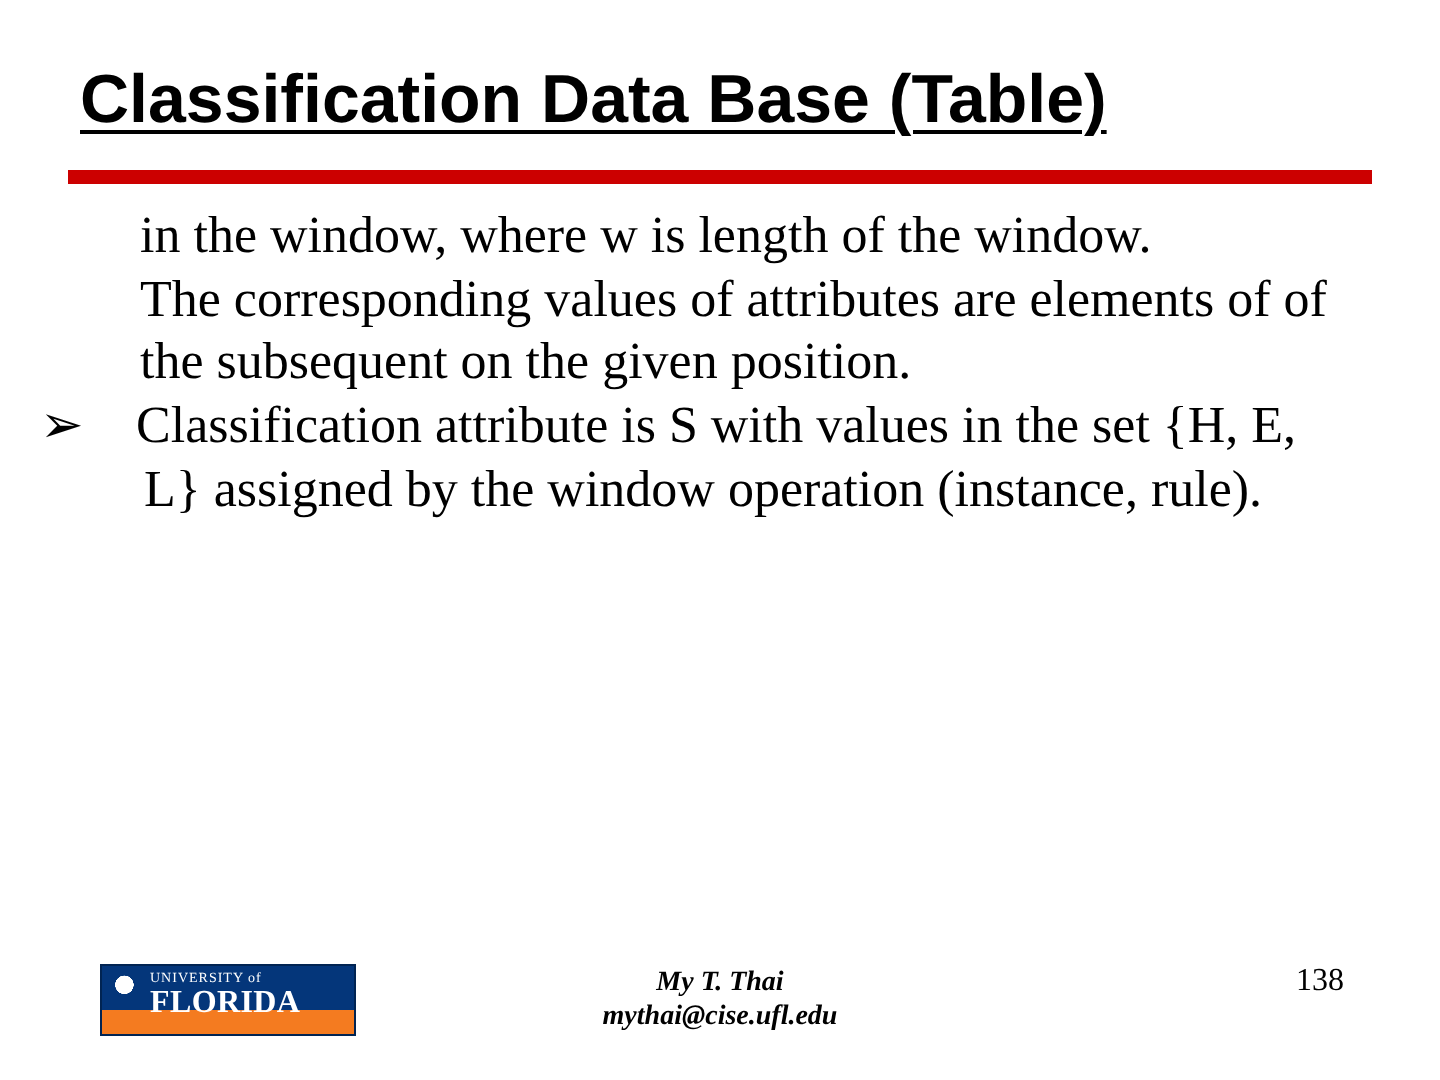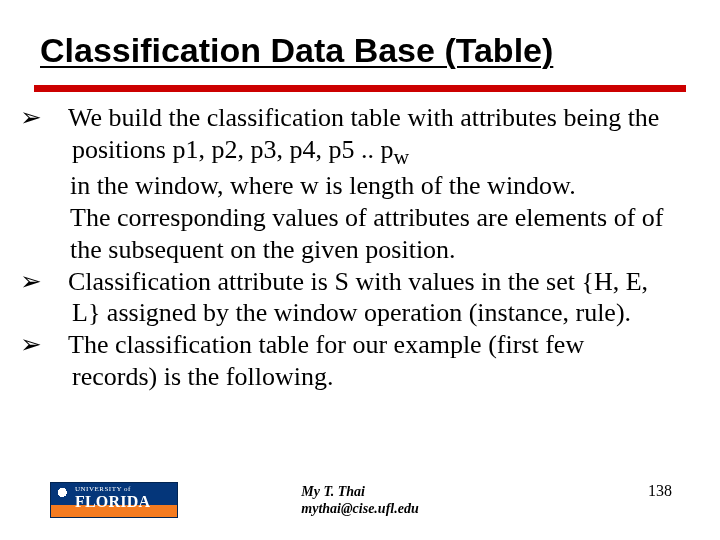--- a/index.html
+++ b/index.html
@@ -107,20 +107,21 @@
     font-weight: 700;
     font-size: 16px;
     color: #fff;
     letter-spacing: 0.2px;
   }
   .author {
     position: absolute;
     left: 50%;
     transform: translateX(-50%);
     bottom: 0;
+    text-align: center;
     font-family: "Times New Roman", Times, serif;
     font-style: italic;
     font-weight: 700;
     font-size: 14px;
     line-height: 1.2;
     margin-top: 48px;
   }
   .pagenum {
     position: absolute;
     right: 48px;
@@ -132,33 +133,27 @@
 </head>
 <body>
 
 <div class="slide">
 
   <div class="title">Classification Data Base (Table)</div>
   <div class="redbar"></div>
 
   <div class="body">
 
-    <span class="bullet">
-      <span class="arrow">➢</span><span>We build the classification table with attributes being the positions p1, p2, p3, p4, p5 .. p</span><sub>w</sub>
-    </span>
     <span class="continuation">in the window, where w is length of the window.</span>
     <span class="continuation">The corresponding values of attributes are elements of of the subsequent on the given position.</span>
 
     <span class="bullet">
       <span class="arrow">➢</span><span>Classification  attribute is S with values in the set {H, E, L} assigned by the window operation (instance, rule).</span>
     </span>
 
-    <span class="bullet">
-      <span class="arrow">➢</span><span>The classification table for our example (first few records) is the following.</span>
-    </span>
 
   </div>
 
   <div class="footer">
     <div class="logo">
       <div class="seal"></div>
       <div class="txt-top">UNIVERSITY of</div>
       <div class="txt-main">FLORIDA</div>
     </div>
     <div class="author">

